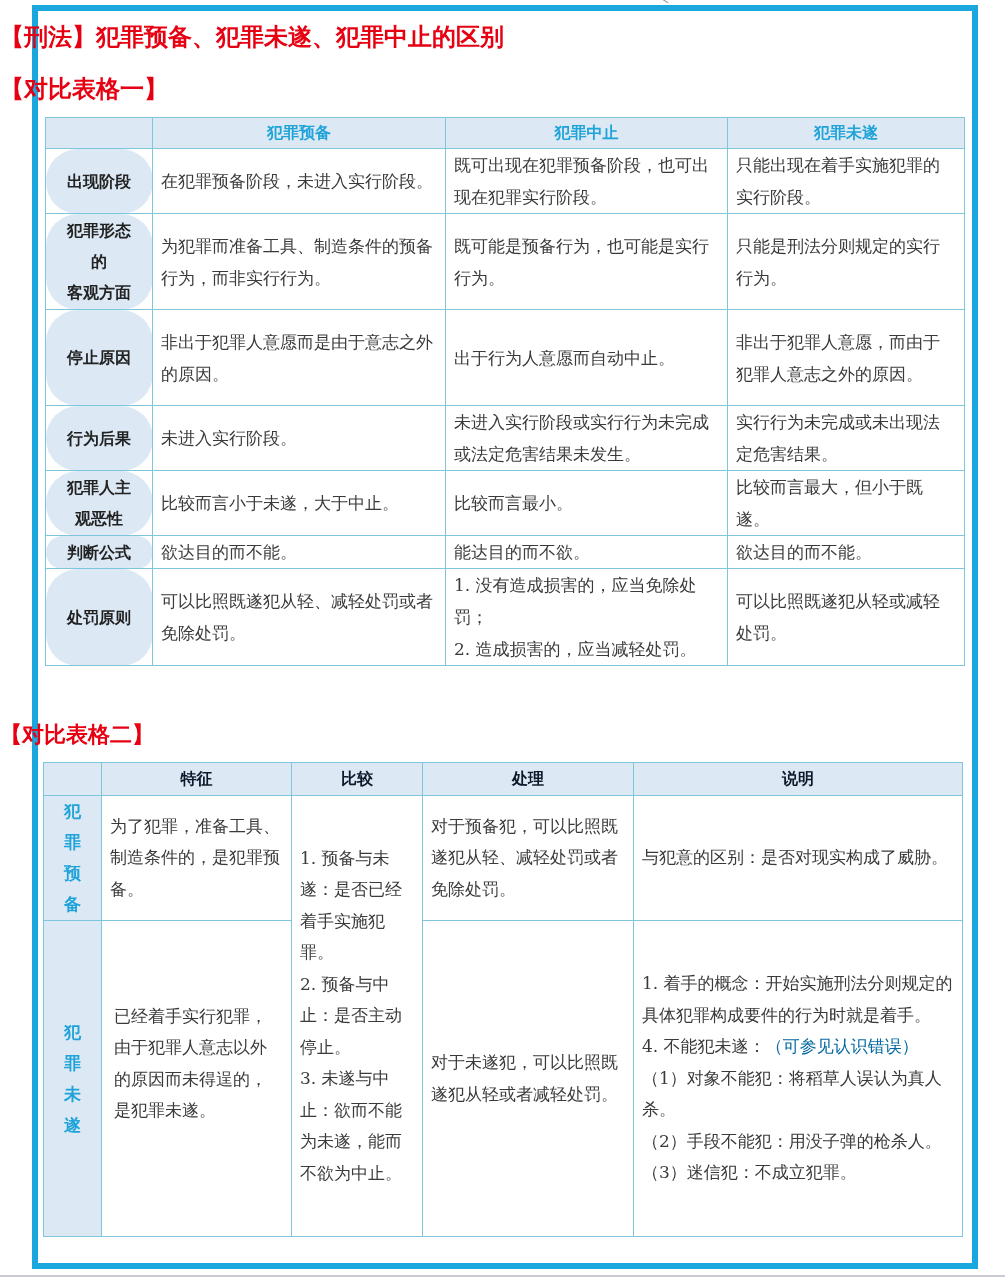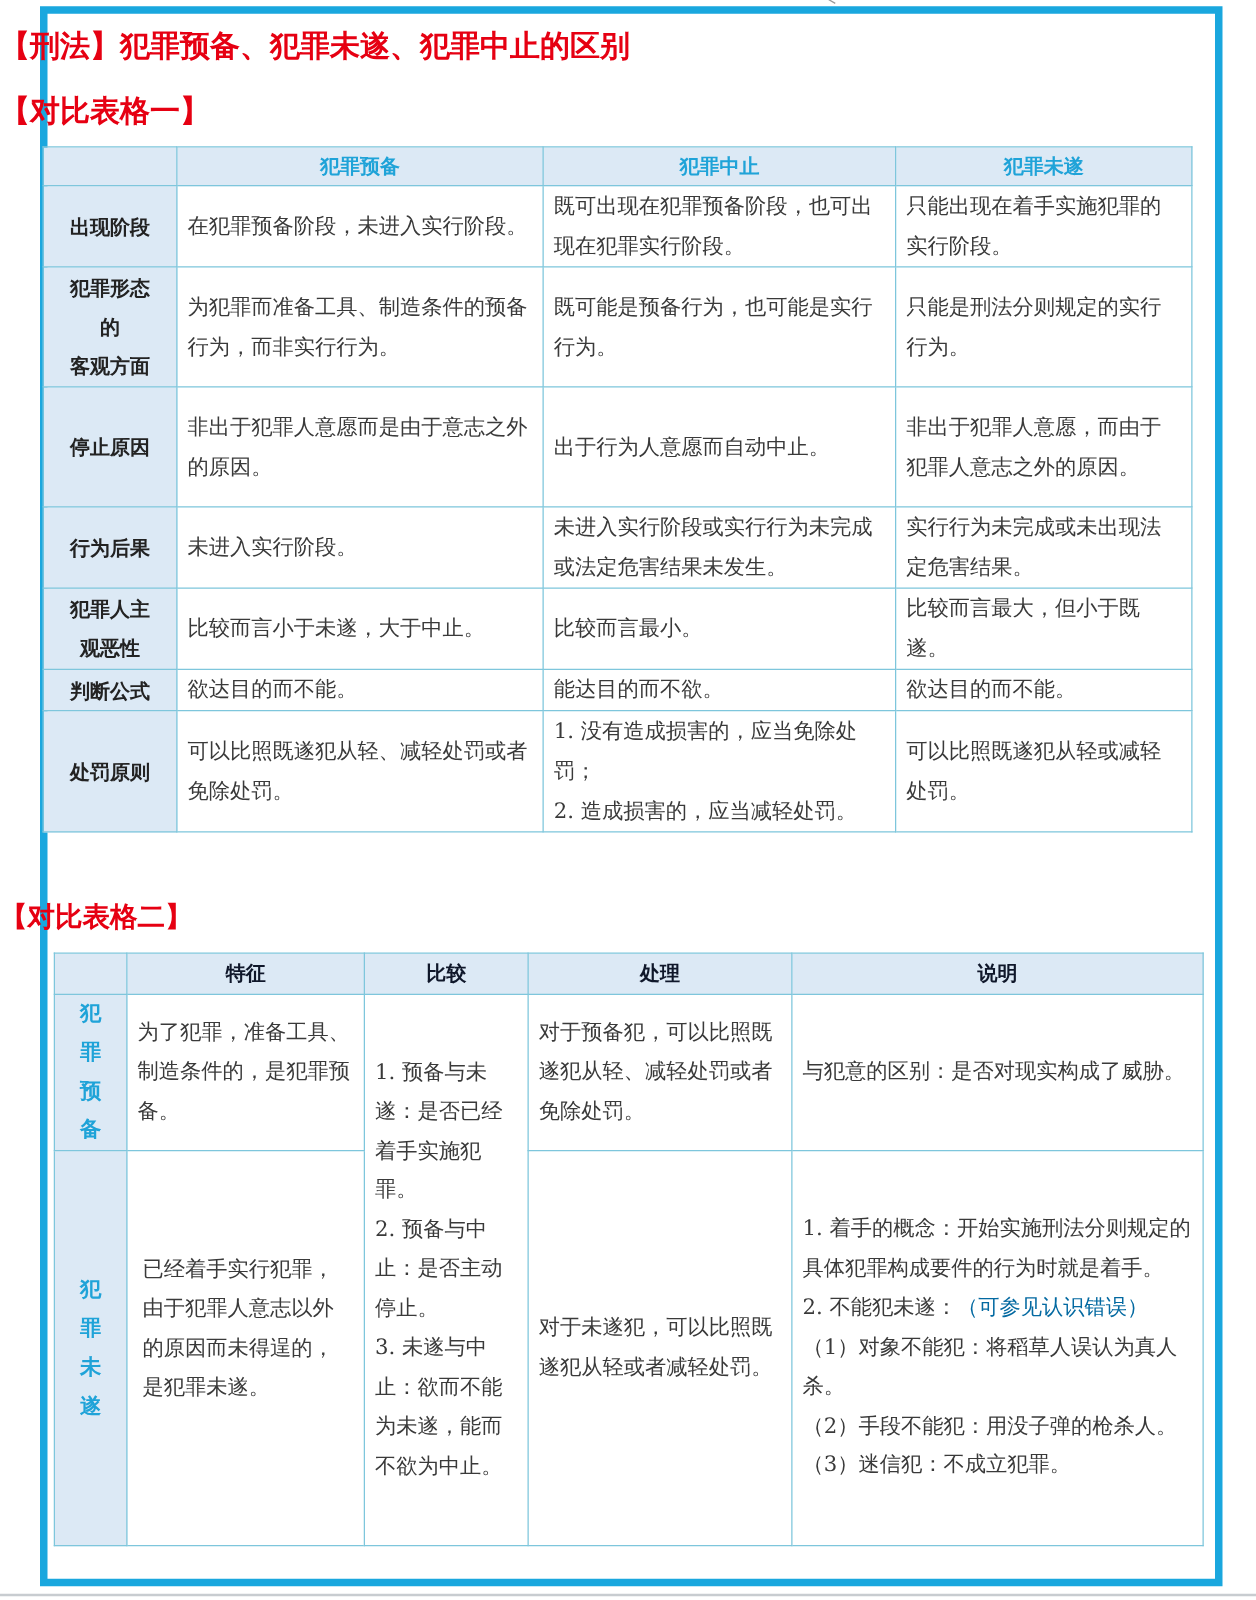--- a/index.html
+++ b/index.html
@@ -21,23 +21,23 @@
   .main-title { top: 20px; font-size: 24px; line-height: 34px; }
   .sub-title1 { top: 72px; font-size: 24px; line-height: 34px; }
   .sub-title2 { top: 719px; font-size: 22px; line-height: 32px; }
 
   table { position: absolute; border-collapse: collapse; table-layout: fixed; }
   td, th { border: 1px solid #7ec6dc; padding: 0 8px; vertical-align: middle; }
   th {
     background: #dce9f5; font-family: "DejaVu Sans", "Liberation Sans", sans-serif; font-weight: bold;
     font-size: 16px; text-align: center;
   }
-  .t1 { left: 34px; top: 117px; width: 919px; }
+  .t1 { left: 45px; top: 117px; width: 919px; }
   .t1 th.colhead { color: #1fa3d8; height: 30px; }
-  .t1 th.rowhead { color: #222; font-size: 16px; line-height: 31px; padding: 0 4px; }
+  .t1 th.rowhead { color: #222; font-size: 16px; line-height: 31px; padding: 0 4px; border-radius: 32px; }
   .t1 td { font-size: 17px; line-height: 32px; color: #3a3a3a; }
 
   .t2 { left: 43px; top: 762px; width: 919px; }
   .t2 th.colhead { color: #0f172a; height: 32px; }
   .t2 th.rowhead { color: #1fa3d8; font-size: 17px; line-height: 31px; padding: 0 20px; }
   .t2 td { font-size: 17px; line-height: 31.5px; color: #3a3a3a; vertical-align: middle; }
   .red { color: #0369a1; }
   .line { display: block; }
 </style>
 </head>
@@ -154,21 +154,21 @@
   <tr style="height:316px">
     <th class="rowhead">
       <span class="line">犯罪</span>
       <span class="line">未遂</span>
     </th>
     <td style="vertical-align:middle; padding-bottom:30px;padding-left:12px;">已经着手实行犯罪，由于犯罪人意志以外的原因而未得逞的，是犯罪未遂。</td>
     <td>对于未遂犯，可以比照既遂犯从轻或者减轻处罚。</td>
     <td>
       <span class="line">1. 着手的概念：开始实施刑法分则规定的具体犯罪构成要件的行为时就是着手。</span>
       <span class="line">
-        <span>2. 不能犯未遂：</span><span class="red">（可参见认识错误）</span>
+        <span>4. 不能犯未遂：</span><span class="red">（可参见认识错误）</span>
       </span>
       <span class="line">（1）对象不能犯：将稻草人误认为真人杀。</span>
       <span class="line">（2）手段不能犯：用没子弹的枪杀人。</span>
       <span class="line">（3）迷信犯：不成立犯罪。</span>
     </td>
   </tr>
 </tbody>
   </table>
 
 </body></html>

